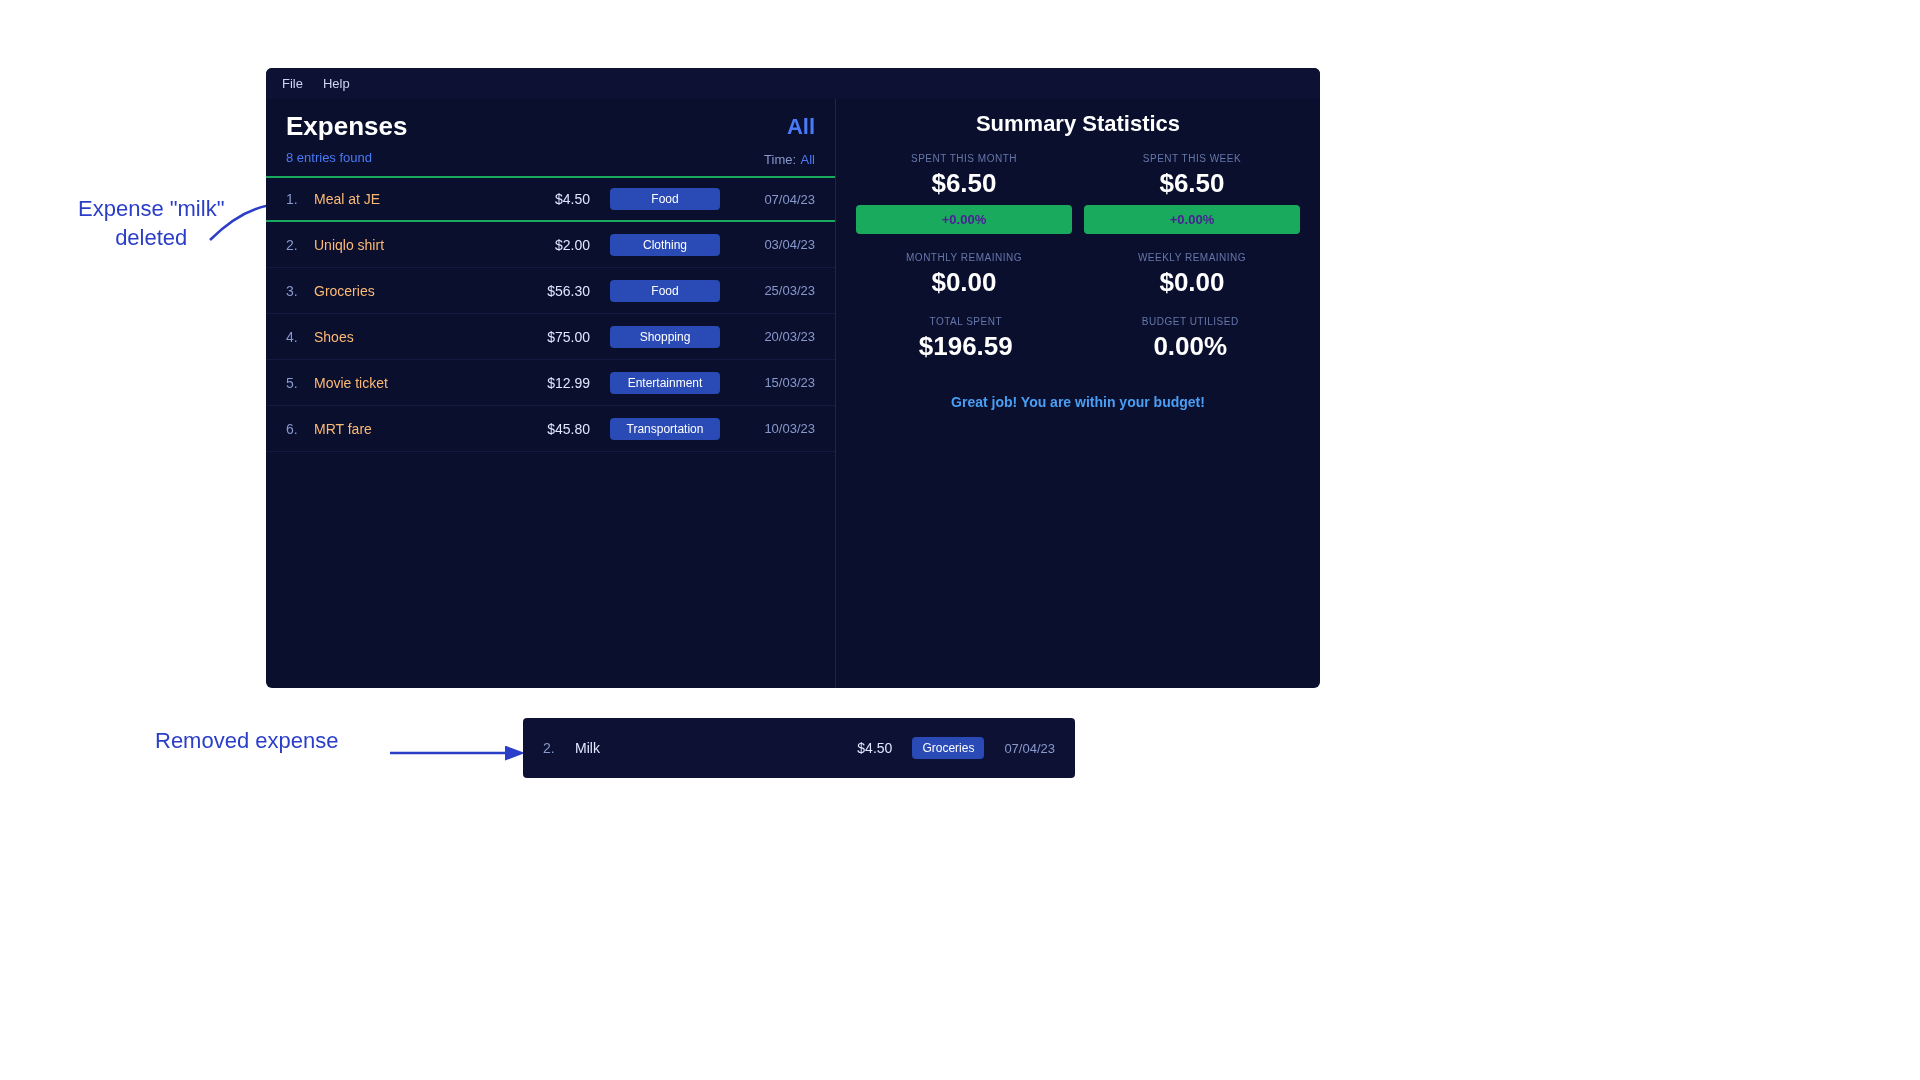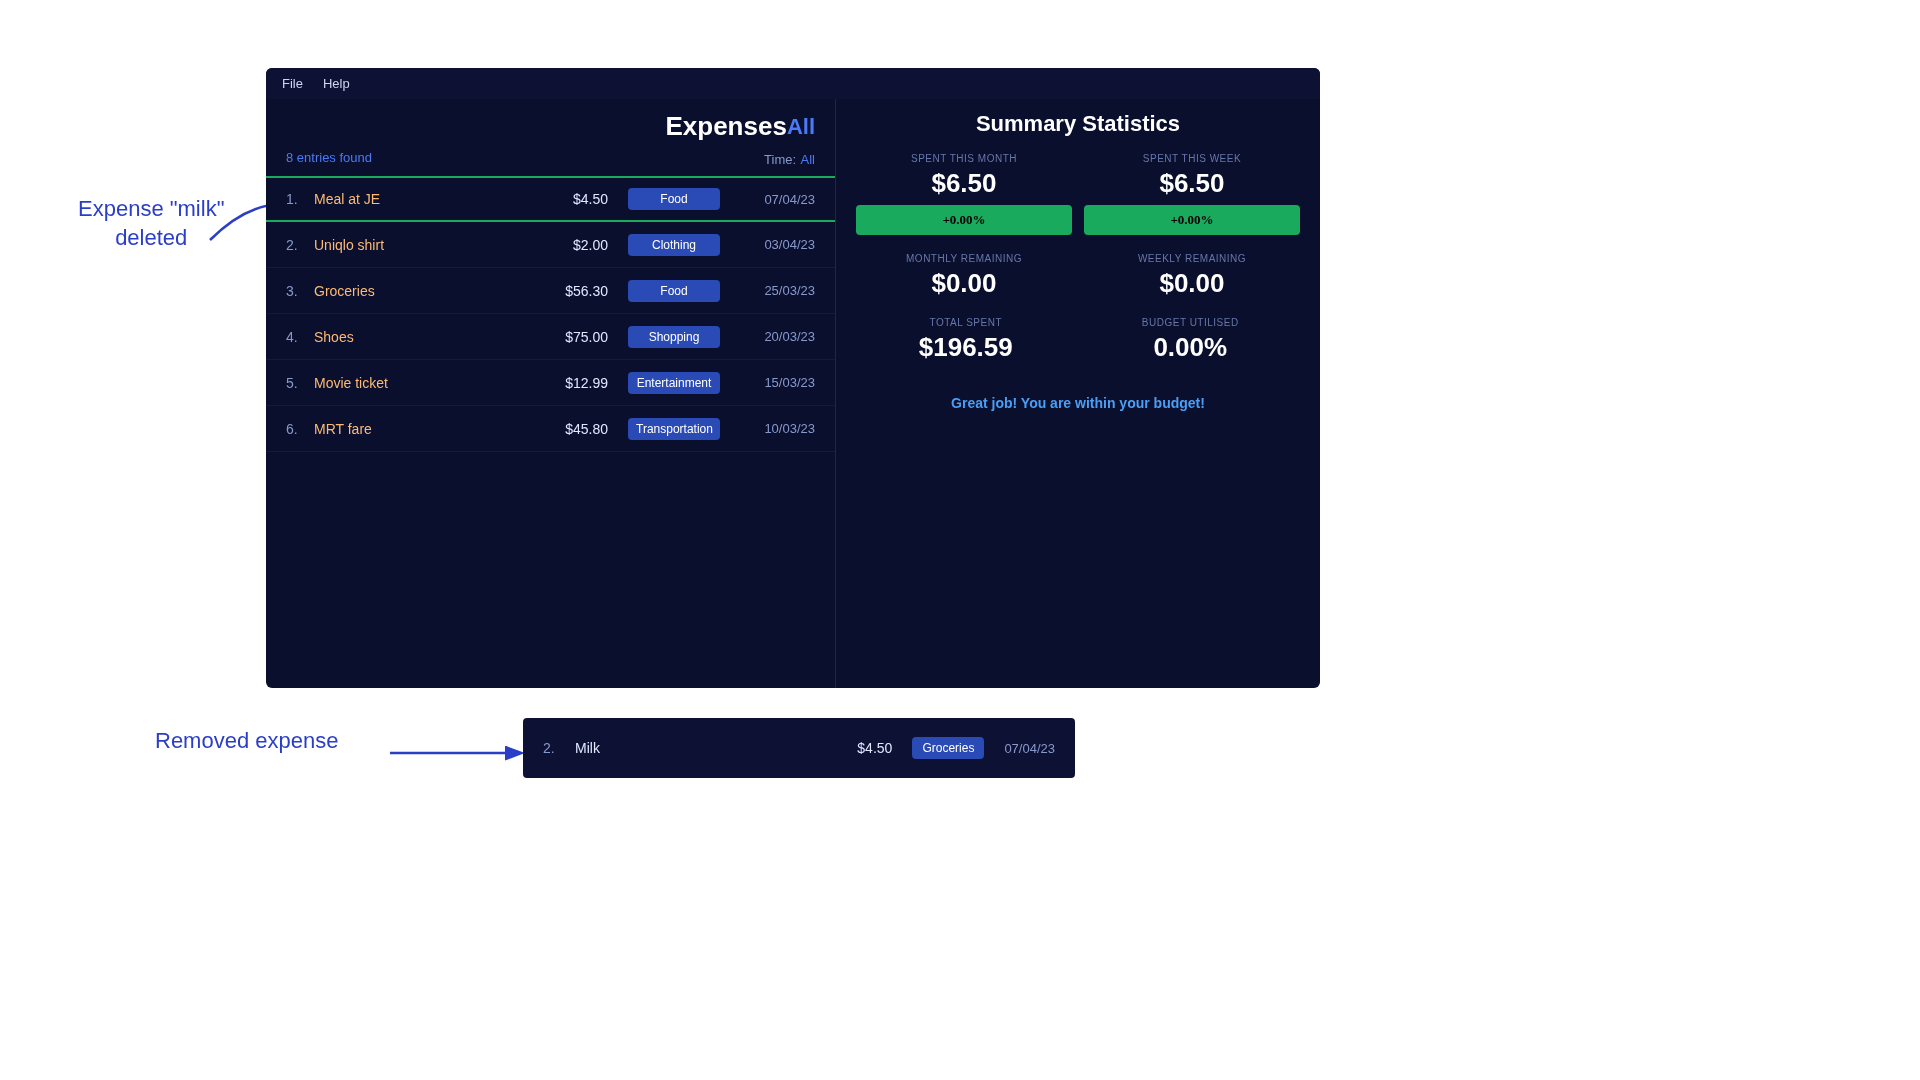--- a/index.html
+++ b/index.html
@@ -73,21 +73,21 @@
       flex: 0 0 570px;
       display: flex;
       flex-direction: column;
       border-right: 1px solid #1a2550;
     }
 
     .expenses-header {
       padding: 12px 20px 6px 20px;
       display: flex;
       align-items: center;
-      justify-content: flex-end;
+      justify-content: space-between;
     }
     .expenses-title {
       color: #ffffff;
       font-size: 26px;
       font-weight: 700;
     }
     .all-badge {
       color: #4a7af5;
       font-size: 22px;
       font-weight: 700;
@@ -152,21 +152,21 @@
       flex: 1;
     }
     .expense-amount {
       color: #e0e8ff;
       font-size: 14px;
       width: 70px;
       text-align: right;
       margin-right: 20px;
     }
     .expense-category {
-      width: 92px;
+      width: 110px;
       text-align: center;
       padding: 4px 8px;
       border-radius: 4px;
       font-size: 12px;
       color: #ffffff;
       margin-right: 20px;
     }
     .cat-food { background: #2a4ab5; }
     .cat-clothing { background: #2a4ab5; }
     .cat-shopping { background: #2a4ab5; }
@@ -216,30 +216,29 @@
     .stat-value {
       color: #ffffff;
       font-size: 26px;
       font-weight: 700;
     }
 
     .stat-btn {
       display: block;
       width: 100%;
       background: #1aaa5e;
-      color: #000000;
+      color: #4c1d95;
       border: none;
       border-radius: 4px;
       padding: 7px;
       font-size: 13px;
       font-weight: 600;
       text-align: center;
       cursor: pointer;
       margin-top: 6px;
-      font-family: Liberation Serif, serif;
     }
 
     .total-row {
       display: grid;
       grid-template-columns: 1fr 1fr;
       gap: 5px;
       margin-bottom: 24px;
     }
 
     .budget-msg {

